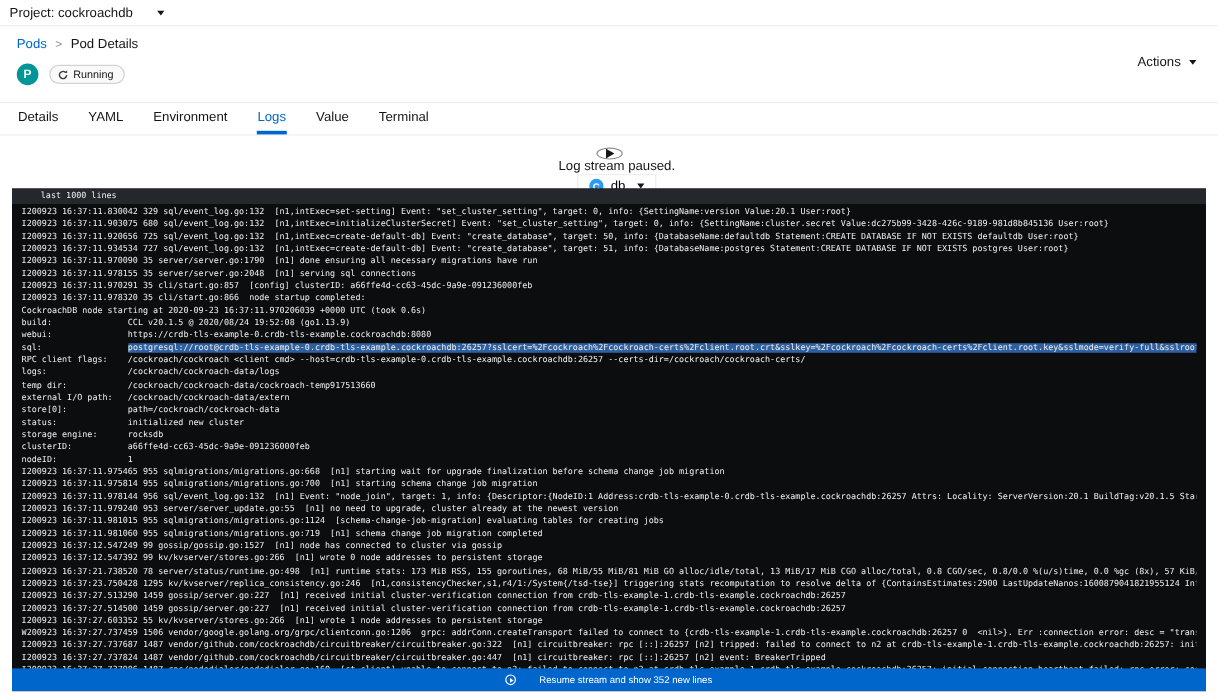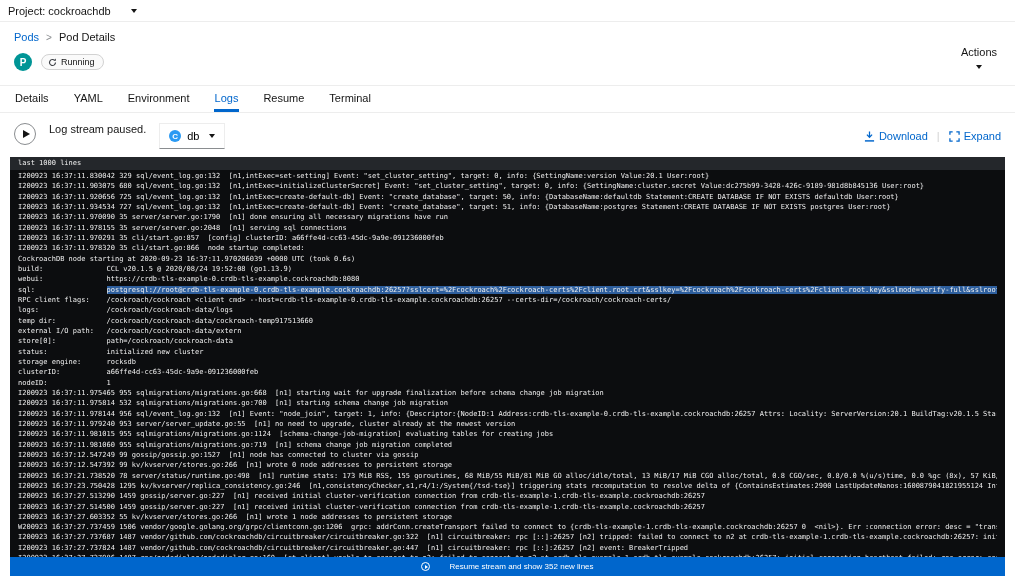--- a/index.html
+++ b/index.html
@@ -23,31 +23,31 @@
   .title-row { display:flex; align-items:center; margin-top:8px; height:22px; }
   .pod-badge { width:18px; height:18px; border-radius:50%; background:#009596; color:#fff;
                font-size:10px; font-weight:bold; display:inline-flex; align-items:center;
                justify-content:center; flex:0 0 auto; }
   .page-title { font-size:16px; font-weight:400; margin-left:7px; letter-spacing:.2px; }
   .status-pill { display:inline-flex; align-items:center; gap:4px; margin-left:9px;
                  border:1px solid #d2d2d2; background:#fafafa; border-radius:10px;
                  padding:2px 8px 2px 6px; font-size:9px; color:#151515; }
   .status-pill svg { display:block; }
   .actions-btn { position:absolute; right:18px; top:24px; display:flex; align-items:center; gap:7px;
-                 background:none; border:none; font-size:11px; color:#151515; font-family:inherit; cursor:pointer;flex-direction:column; }
+                 background:none; border:none; font-size:11px; color:#151515; font-family:inherit; cursor:pointer; }
 
   
   .tabbar { margin-top:12px; border-top:1px solid #ededed; border-bottom:1px solid #ededed;
             display:flex; padding-left:14px; background:#fff; }
   .tab { background:none; border:none; font-family:inherit; font-size:11px; color:#151515;
          padding:6px 1px 5px; margin-right:23px; cursor:pointer; border-bottom:3px solid transparent; }
   .tab.active { color:#0066cc; border-bottom-color:#0066cc; }
 
   
-  .log-toolbar { display:flex; margin:10px 14px 8px; height:26px; }
+  .log-toolbar { display:flex; align-items:center; margin:10px 14px 8px; height:26px;flex-direction:column; }
   .play-btn { width:22px; height:22px; border-radius:50%; border:1px solid #8a8d90; background:#fff;
               display:inline-flex; align-items:center; justify-content:center; cursor:pointer; }
   .play-tri { width:0; height:0; border-top:4px solid transparent; border-bottom:4px solid transparent;
               border-left:7px solid #151515; margin-left:2px; }
   .stream-status { font-size:11px; margin-left:13px; }
   .container-select { display:flex; align-items:center; gap:6px; margin-left:13px; background:#fff;
                       border:1px solid #ededed; border-bottom-color:#8a8d90; padding:3px 9px;
                       font-size:11px; font-family:inherit; cursor:pointer; }
   .c-badge { width:12px; height:12px; border-radius:50%; background:#2b9af3; color:#fff;
              font-size:8px; font-weight:bold; display:inline-flex; align-items:center; justify-content:center; }
@@ -55,21 +55,21 @@
                   border-top:4px solid #151515; margin-left:4px; }
   .toolbar-right { margin-left:auto; display:flex; align-items:center; gap:9px; }
   .blue-link { display:inline-flex; align-items:center; gap:4px; color:#0066cc; font-size:11px;
                text-decoration:none; cursor:pointer; }
   .blue-link svg { display:block; }
   .link-sep { color:#d2d2d2; font-size:11px; }
 
   
   .log-panel { margin:0 10px; height:419px; background:#0c0d0f; position:relative; overflow:hidden; }
   .log-head { height:13px; line-height:13px; background:#24272b; color:#f0f0f0;
-              font-family:"DejaVu Sans Mono", monospace; font-size:7px; padding-left:8px; }
+              font-family:"DejaVu Sans Mono", monospace; font-size:7px; padding-left:24px; }
   .log-body { padding:1px 8px 0; overflow:hidden; height:393px; }
   .log-line { height:10.34px; line-height:10.5px; white-space:pre; overflow:hidden;
               font-family:"DejaVu Sans Mono", monospace; font-size:7px; color:#efefef; }
   .log-line .hl { background:#2e5f9e; }
   .resume-bar { position:absolute; left:0; bottom:0; width:100%; height:19px; background:#0066cc;
                 border:none; color:#fff; font-family:"Liberation Sans", sans-serif; font-size:8px;
                 display:flex; align-items:center; justify-content:center; gap:19px; cursor:pointer; }
   .resume-play { width:9px; height:9px; border-radius:50%; border:1px solid #fff;
                  display:inline-flex; align-items:center; justify-content:center; }
   .resume-play i { display:block; width:0; height:0; border-top:2px solid transparent;
@@ -105,21 +105,21 @@
     <span>Actions</span>
     <span class="caret"></span>
   </button>
 </div>
 
 <div class="tabbar" id="tabbar">
     <button class="tab">Details</button>
     <button class="tab">YAML</button>
     <button class="tab">Environment</button>
     <button class="tab active">Logs</button>
-    <button class="tab">Resume</button>
+    <button class="tab">Value</button>
     <button class="tab">Terminal</button>
   </div>
 
 <div class="log-toolbar">
   <button class="play-btn">
     <span class="play-tri"></span>
   </button>
   <span class="stream-status">Log stream paused.</span>
   <button class="container-select">
     <span class="c-badge">C</span>
@@ -162,21 +162,21 @@
       <div class="log-line">RPC client flags:    /cockroach/cockroach &lt;client cmd&gt; --host=crdb-tls-example-0.crdb-tls-example.cockroachdb:26257 --certs-dir=/cockroach/cockroach-certs/</div>
       <div class="log-line">logs:                /cockroach/cockroach-data/logs</div>
       <div class="log-line">temp dir:            /cockroach/cockroach-data/cockroach-temp917513660</div>
       <div class="log-line">external I/O path:   /cockroach/cockroach-data/extern</div>
       <div class="log-line">store[0]:            path=/cockroach/cockroach-data</div>
       <div class="log-line">status:              initialized new cluster</div>
       <div class="log-line">storage engine:      rocksdb</div>
       <div class="log-line">clusterID:           a66ffe4d-cc63-45dc-9a9e-091236000feb</div>
       <div class="log-line">nodeID:              1</div>
       <div class="log-line">I200923 16:37:11.975465 955 sqlmigrations/migrations.go:668  [n1] starting wait for upgrade finalization before schema change job migration</div>
-      <div class="log-line">I200923 16:37:11.975814 532 sqlmigrations/migrations.go:700  [n1] starting schema change job migration</div>
+      <div class="log-line">I200923 16:37:11.975814 955 sqlmigrations/migrations.go:700  [n1] starting schema change job migration</div>
       <div class="log-line">I200923 16:37:11.978144 956 sql/event_log.go:132  [n1] Event: "node_join", target: 1, info: {Descriptor:{NodeID:1 Address:crdb-tls-example-0.crdb-tls-example.cockroachdb:26257 Attrs: Locality: ServerVersion:20.1 BuildTag:v20.1.5 Started</div>
       <div class="log-line">I200923 16:37:11.979240 953 server/server_update.go:55  [n1] no need to upgrade, cluster already at the newest version</div>
       <div class="log-line">I200923 16:37:11.981015 955 sqlmigrations/migrations.go:1124  [schema-change-job-migration] evaluating tables for creating jobs</div>
       <div class="log-line">I200923 16:37:11.981060 955 sqlmigrations/migrations.go:719  [n1] schema change job migration completed</div>
       <div class="log-line">I200923 16:37:12.547249 99 gossip/gossip.go:1527  [n1] node has connected to cluster via gossip</div>
       <div class="log-line">I200923 16:37:12.547392 99 kv/kvserver/stores.go:266  [n1] wrote 0 node addresses to persistent storage</div>
       <div class="log-line">I200923 16:37:21.738520 78 server/status/runtime.go:498  [n1] runtime stats: 173 MiB RSS, 155 goroutines, 68 MiB/55 MiB/81 MiB GO alloc/idle/total, 13 MiB/17 MiB CGO alloc/total, 0.8 CGO/sec, 0.8/0.0 %(u/s)time, 0.0 %gc (8x), 57 KiB/40</div>
       <div class="log-line">I200923 16:37:23.750428 1295 kv/kvserver/replica_consistency.go:246  [n1,consistencyChecker,s1,r4/1:/System{/tsd-tse}] triggering stats recomputation to resolve delta of {ContainsEstimates:2900 LastUpdateNanos:1600879041821955124 Intent</div>
       <div class="log-line">I200923 16:37:27.513290 1459 gossip/server.go:227  [n1] received initial cluster-verification connection from crdb-tls-example-1.crdb-tls-example.cockroachdb:26257</div>
       <div class="log-line">I200923 16:37:27.514500 1459 gossip/server.go:227  [n1] received initial cluster-verification connection from crdb-tls-example-1.crdb-tls-example.cockroachdb:26257</div>

